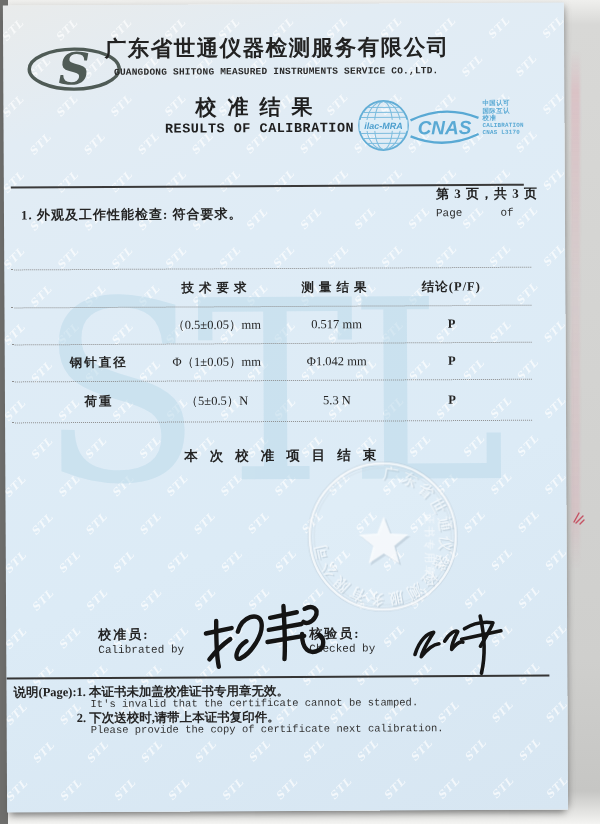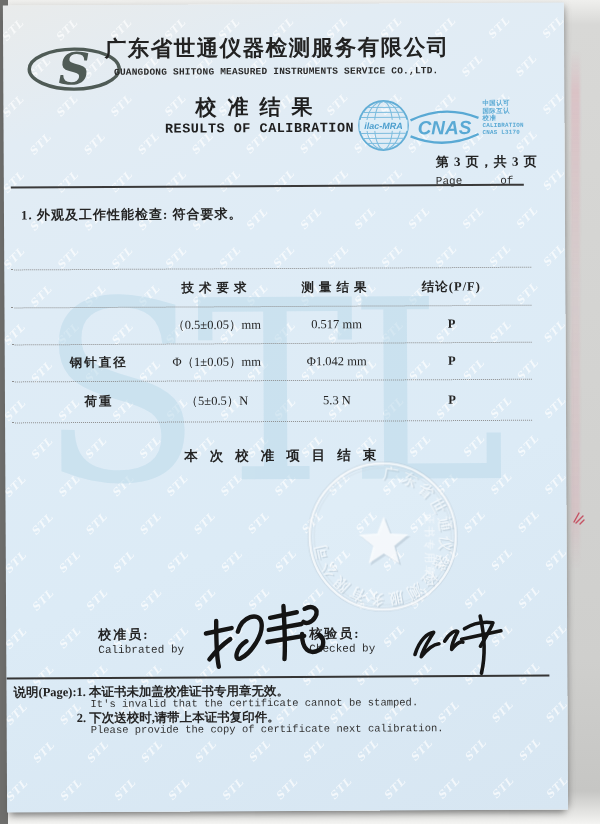--- a/index.html
+++ b/index.html
@@ -363,21 +363,21 @@
     <text x="39" y="31" text-anchor="middle" font-family="Liberation Sans, sans-serif" font-weight="bold" font-style="italic" font-size="19" fill="#59a9d4">CNAS</text>
   </svg>
   <div class="ct accred-lines">
     <div>中国认可</div>
     <div>国际互认</div>
     <div>校准</div>
     <div class="lat mono">CALIBRATION</div>
     <div class="lat mono">CNAS L3170</div>
   </div>
 
-  <div class="ct cert-col" style="left:432px;">
+  <div class="ct cert-col" style="left:432px;margin-top:32px;">
     <div class="cert-line1 cn">第 3 页，共 3 页</div>
     <div class="cert-line2"><span>Page</span><span style="margin-left:38px;">of</span></div>
   </div>
   <div class="ct rule1"></div>
 
   <div class="ct cn item" style="left:17px;top:201px;">1. 外观及工作性能检查: 符合要求。</div>
 
   <div class="ct tbl">
     <div class="trow hrow">
       <div class="cell c2 cn">技术要求</div>

